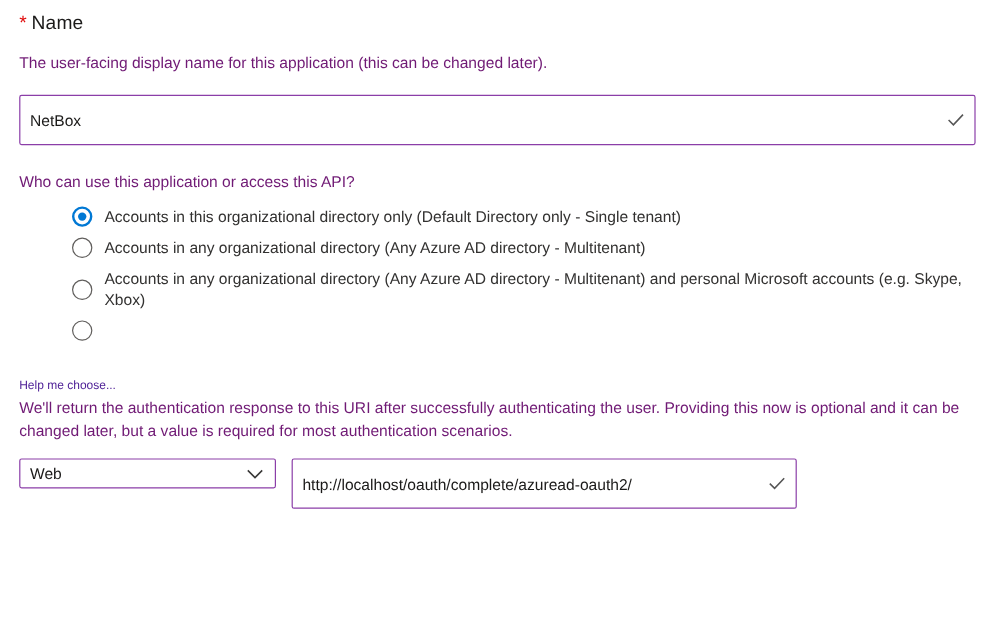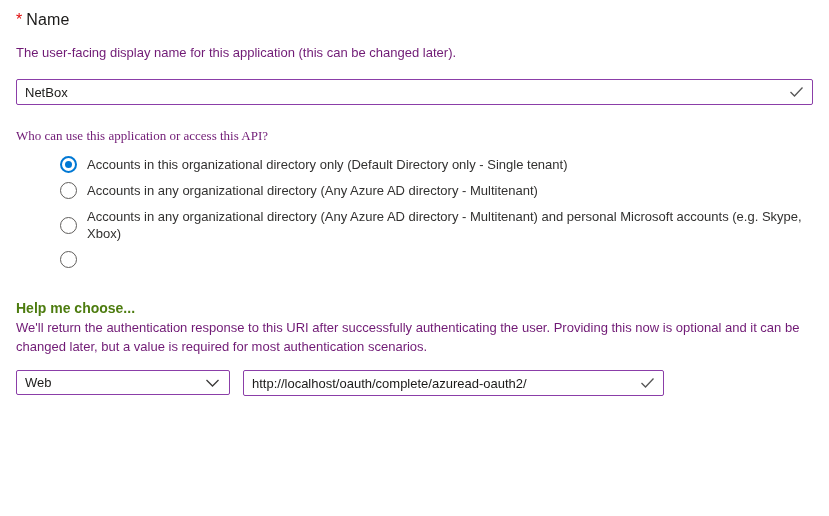--- a/index.html
+++ b/index.html
@@ -20,37 +20,37 @@
   }
   .required-star { color: #e00b0b; margin-right: 4px; }
 
   .desc {
     font-size: 13px; line-height: 19px;
     color: #701a75; margin-top: 13px;
   }
 
   .input-wrap { position: relative; }
   .text-input {
-    width: 100%; height: 26px;
+    width: 100%; height: 42px;
     border: 1px solid #8b3ea8; border-radius: 2px;
     padding: 0 30px 0 8px;
     font-family: "Liberation Sans", "DejaVu Sans", sans-serif;
     font-size: 13px; color: #1b1a19;
     outline: none; background: #fff;
   }
   .check-icon {
     position: absolute; right: 9px; top: 50%;
     transform: translateY(-50%);
     display: inline-flex; pointer-events: none;
   }
 
   .name-input-wrap { margin-top: 17px; }
 
   .account-section-title { margin-top: 44px; }
-  .question { margin-top: 21px; font-family: Liberation Serif, serif; }
+  .question { margin-top: 21px; }
 
   .radio-group { margin-top: 11px; }
   .radio-row {
     display: flex; align-items: center;
     margin-bottom: 9px; cursor: pointer; padding-left: 44px;
   }
   .radio {
     width: 17px; height: 17px; flex: 0 0 17px;
     border: 1px solid #605e5c; border-radius: 50%;
     background: #fff; position: relative;
@@ -58,22 +58,22 @@
   .radio.selected { border: 2px solid #0078d4; }
   .radio.selected::after {
     content: ""; position: absolute;
     left: 3px; top: 3px; right: 3px; bottom: 3px;
     border-radius: 50%; background: #0078d4;
   }
   .radio-label { font-size: 13px; line-height: 17px; margin-left: 10px; color: #323130; }
 
   .help-link {
     display: inline-block; margin-top: 23px;
-    font-size: 14px; color: #4d7c0f;
-    text-decoration: none; cursor: pointer; font-weight: bold;
+    font-size: 10px; color: #4c1d95;
+    text-decoration: none; cursor: pointer;
   }
 
   .redirect-section-title { margin-top: 46px; }
   .redirect-desc { width: 800px; margin-top: 1px; }
 
   .redirect-row {
     display: flex; margin-top: 14px; align-items: flex-start;
   }
   .platform-select {
     position: relative;

